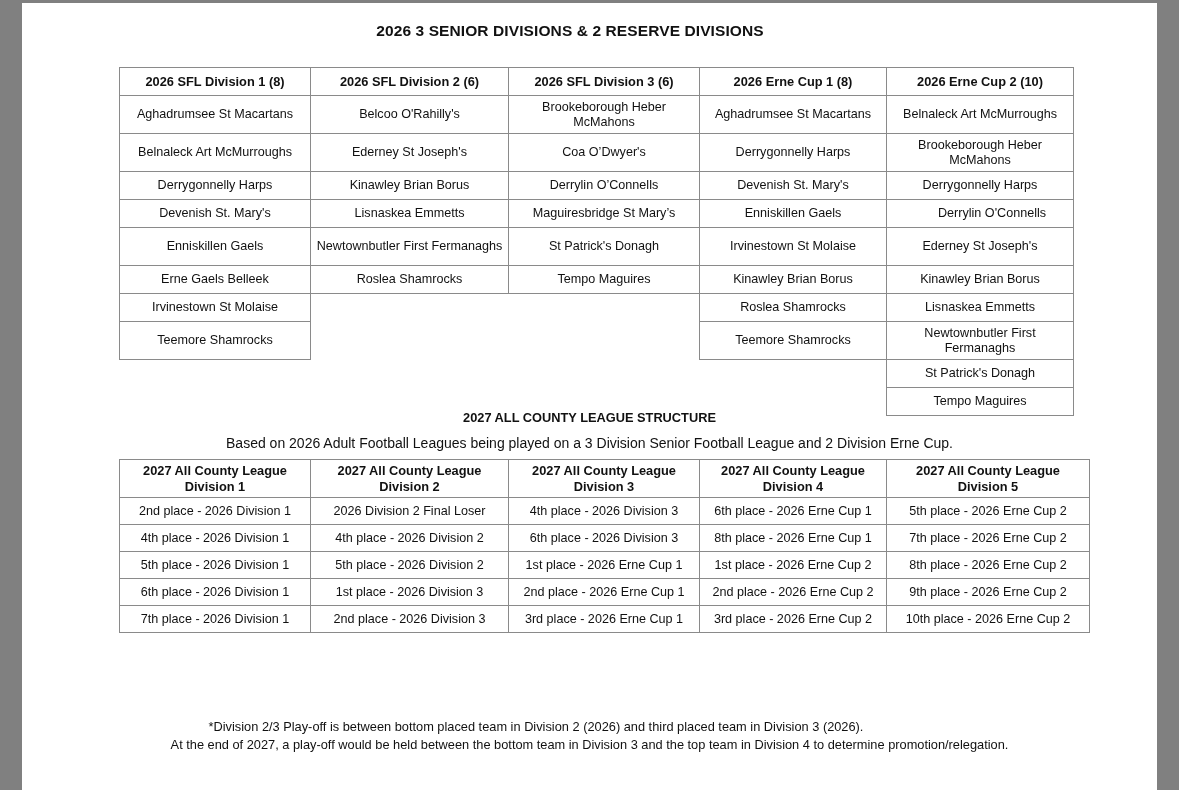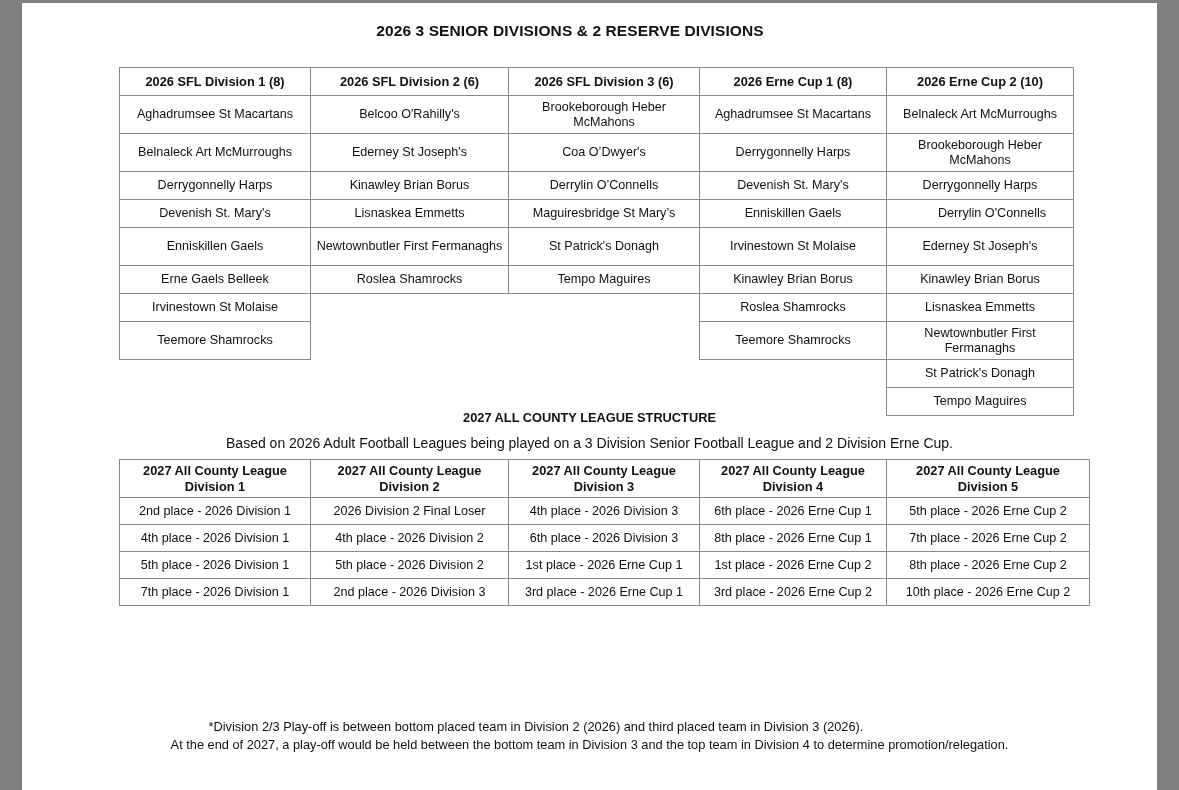--- a/index.html
+++ b/index.html
@@ -185,20 +185,27 @@
         <td>7th place - 2026 Erne Cup 2</td>
       </tr>
       <tr>
         <td>5th place - 2026 Division 1</td>
         <td>5th place - 2026 Division 2</td>
         <td>1st place - 2026 Erne Cup 1</td>
         <td>1st place - 2026 Erne Cup 2</td>
         <td>8th place - 2026 Erne Cup 2</td>
       </tr>
       <tr>
+        <td>6th place - 2026 Division 1</td>
+        <td>1st place - 2026 Division 3</td>
+        <td>2nd place - 2026 Erne Cup 1</td>
+        <td>2nd place - 2026 Erne Cup 2</td>
+        <td>9th place - 2026 Erne Cup 2</td>
+      </tr>
+      <tr>
         <td>7th place - 2026 Division 1</td>
         <td>2nd place - 2026 Division 3</td>
         <td>3rd place - 2026 Erne Cup 1</td>
         <td>3rd place - 2026 Erne Cup 2</td>
         <td>10th place - 2026 Erne Cup 2</td>
       </tr>
     </tbody>
 </table>
 
 <div class="foot1">*Division 2/3 Play-off is between bottom placed team in Division 2 (2026) and third placed team in Division 3 (2026).</div>

